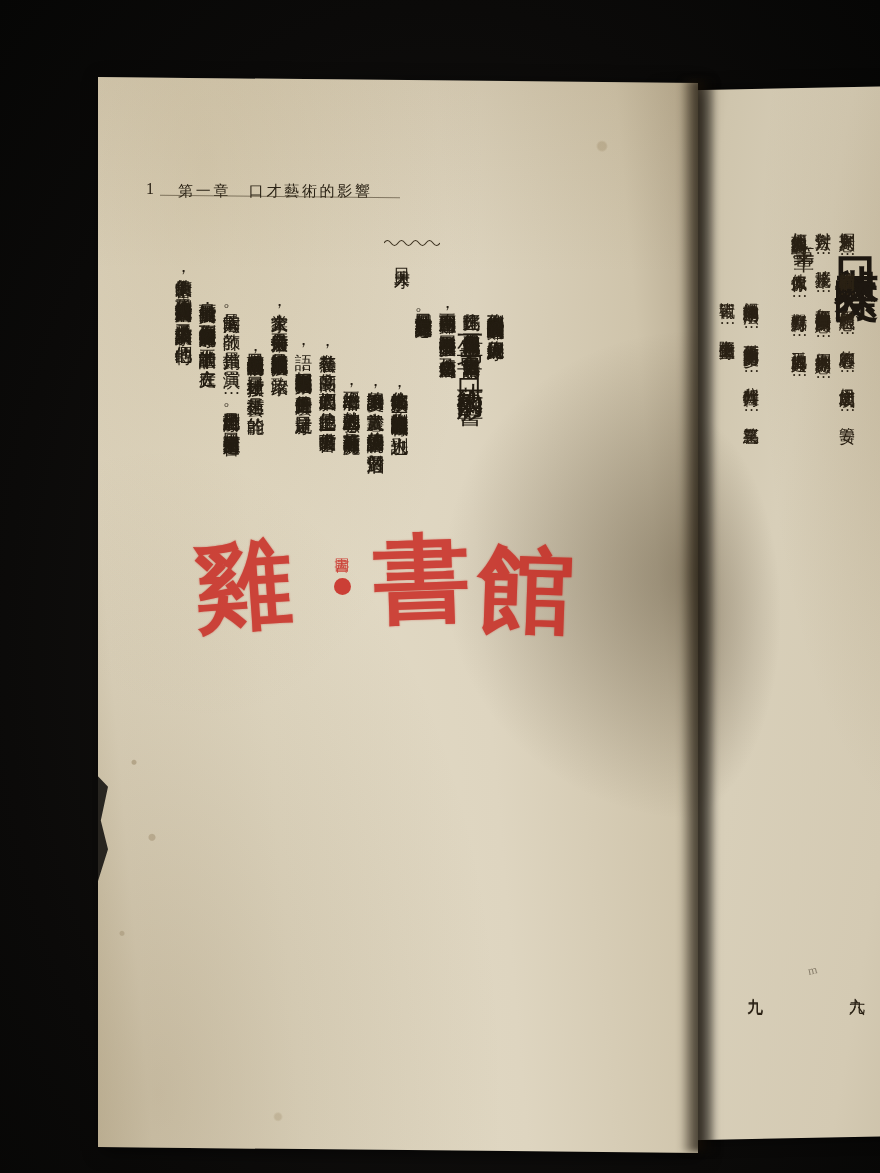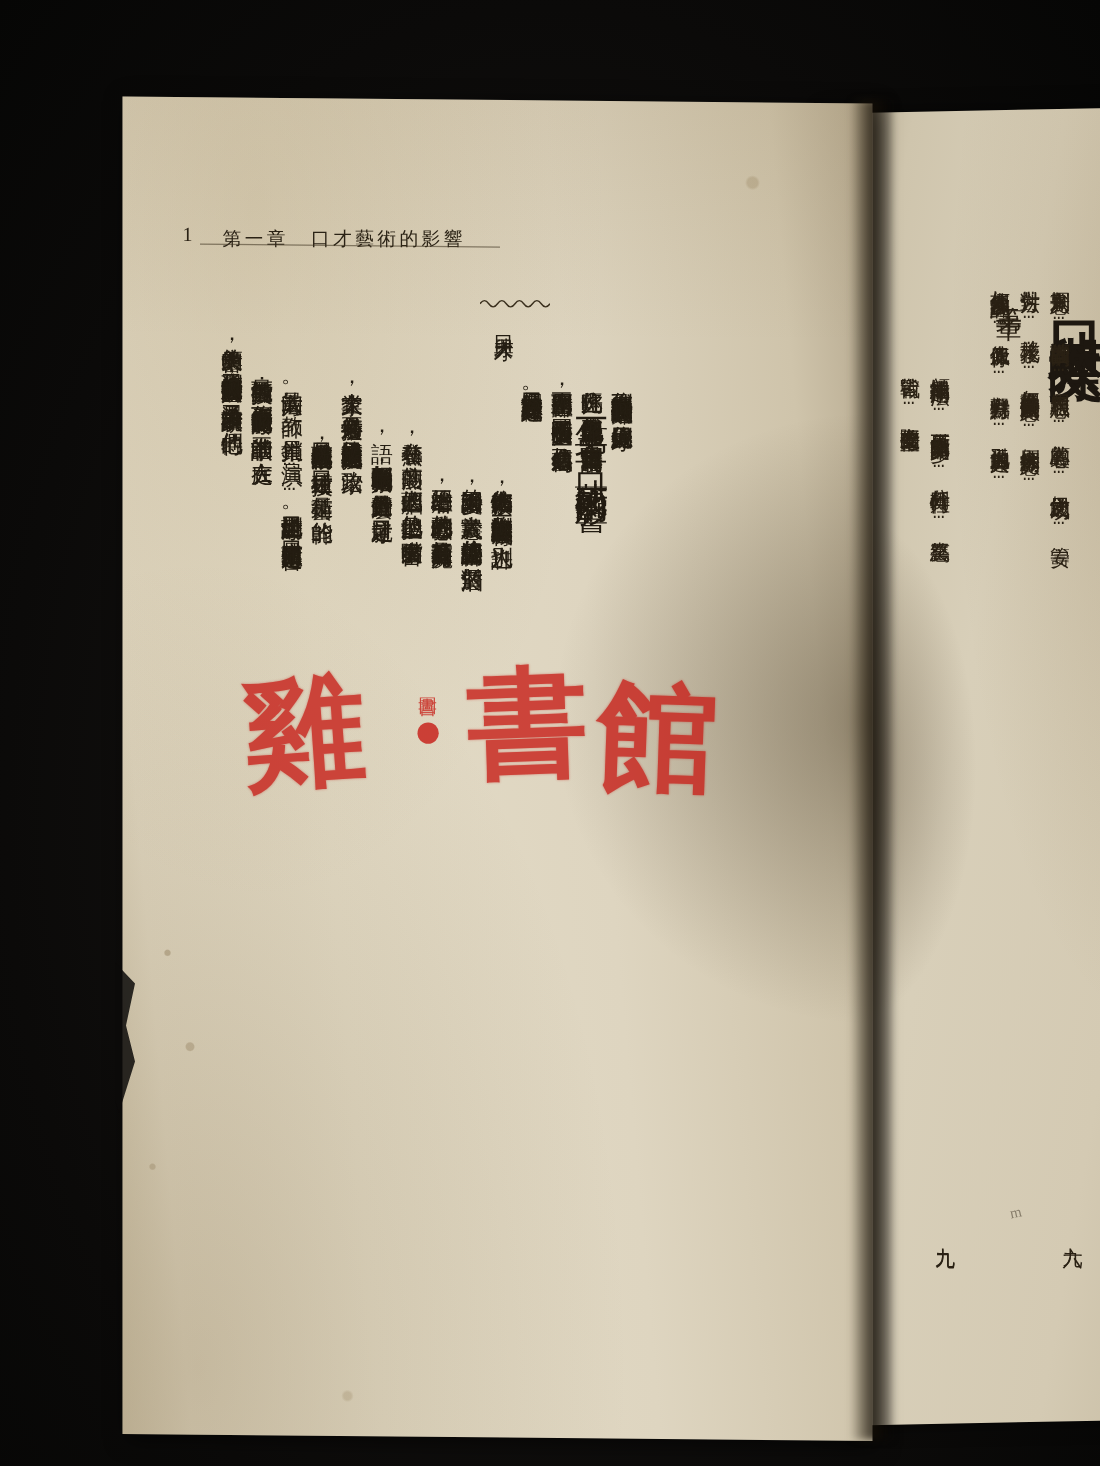--- a/index.html
+++ b/index.html
@@ -113,21 +113,21 @@
     background: #0c0b09;
     clip-path: polygon(0 0, 100% 14%, 55% 42%, 100% 66%, 20% 100%, 0 92%);
     opacity: 0.85;
   }
 
   
   .vtext {
     position: absolute;
     writing-mode: vertical-rl;
     text-orientation: upright;
-    font-family: Liberation Mono, monospace;
+    font-family: Liberation Serif, serif;
     color: #231c10;
     letter-spacing: 0.06em;
     white-space: nowrap;
   }
 
   
   .header-rule {
     position: absolute;
     left: 160px;
     top: 196px;

